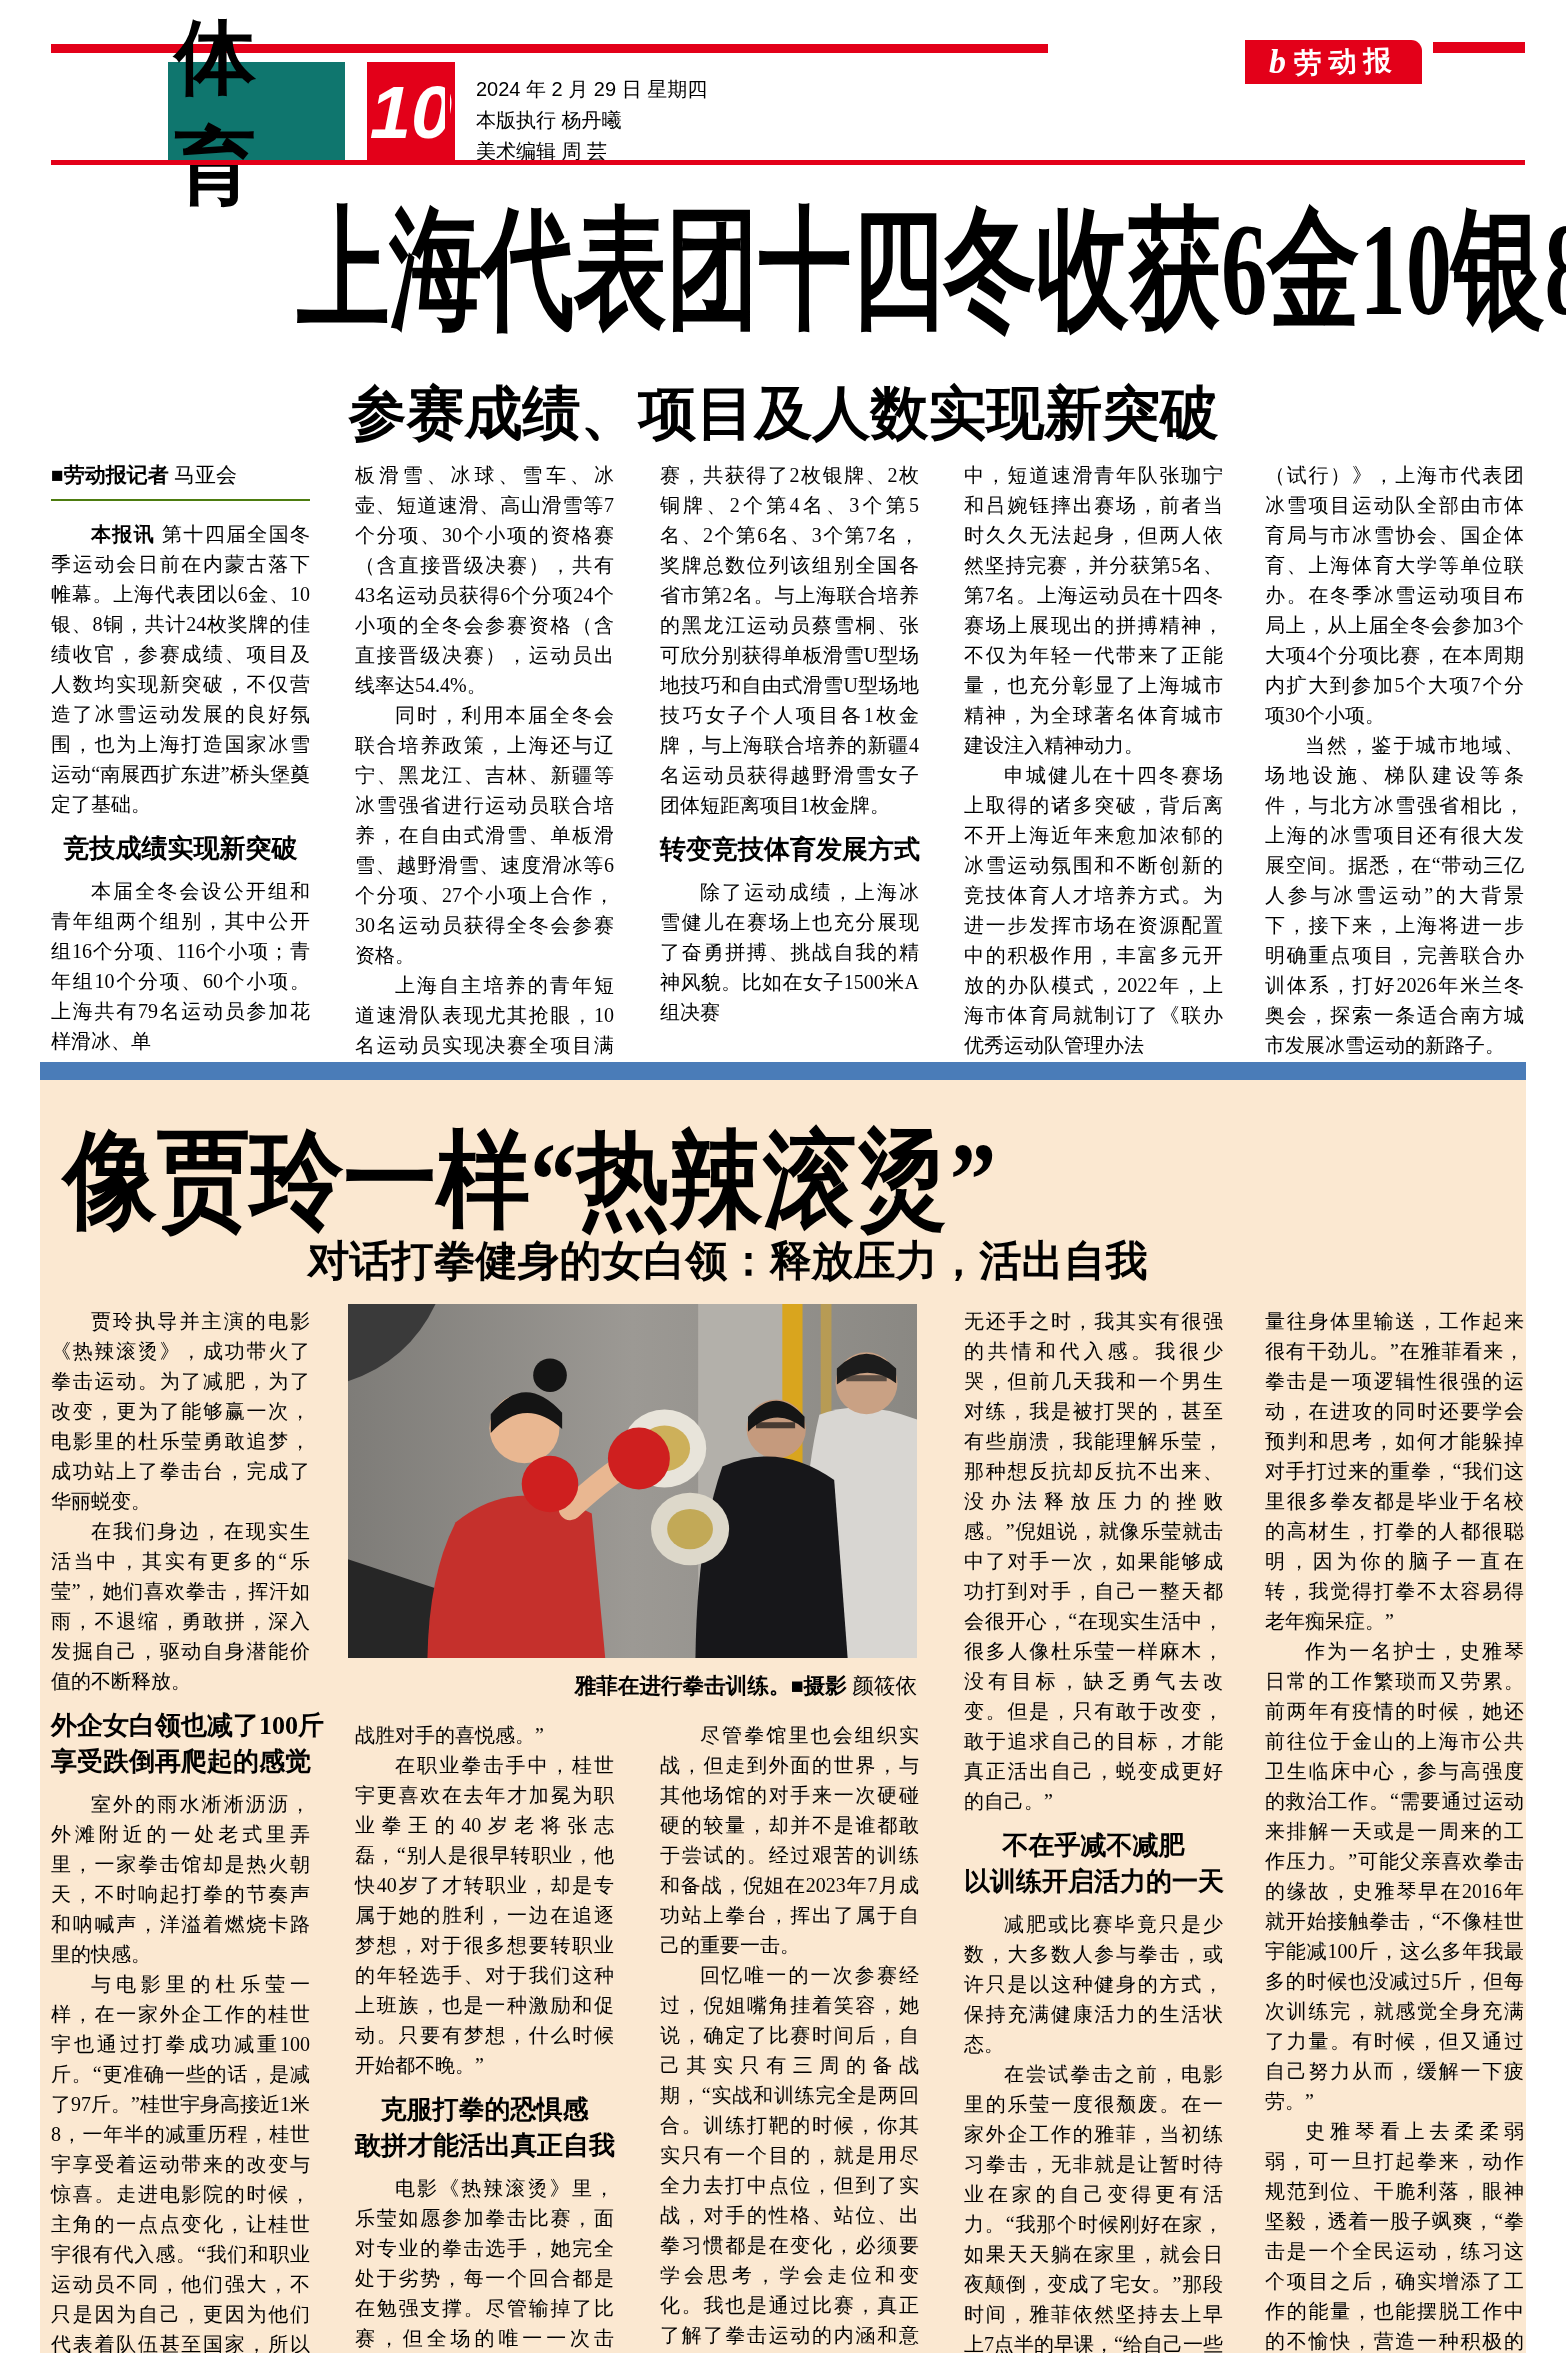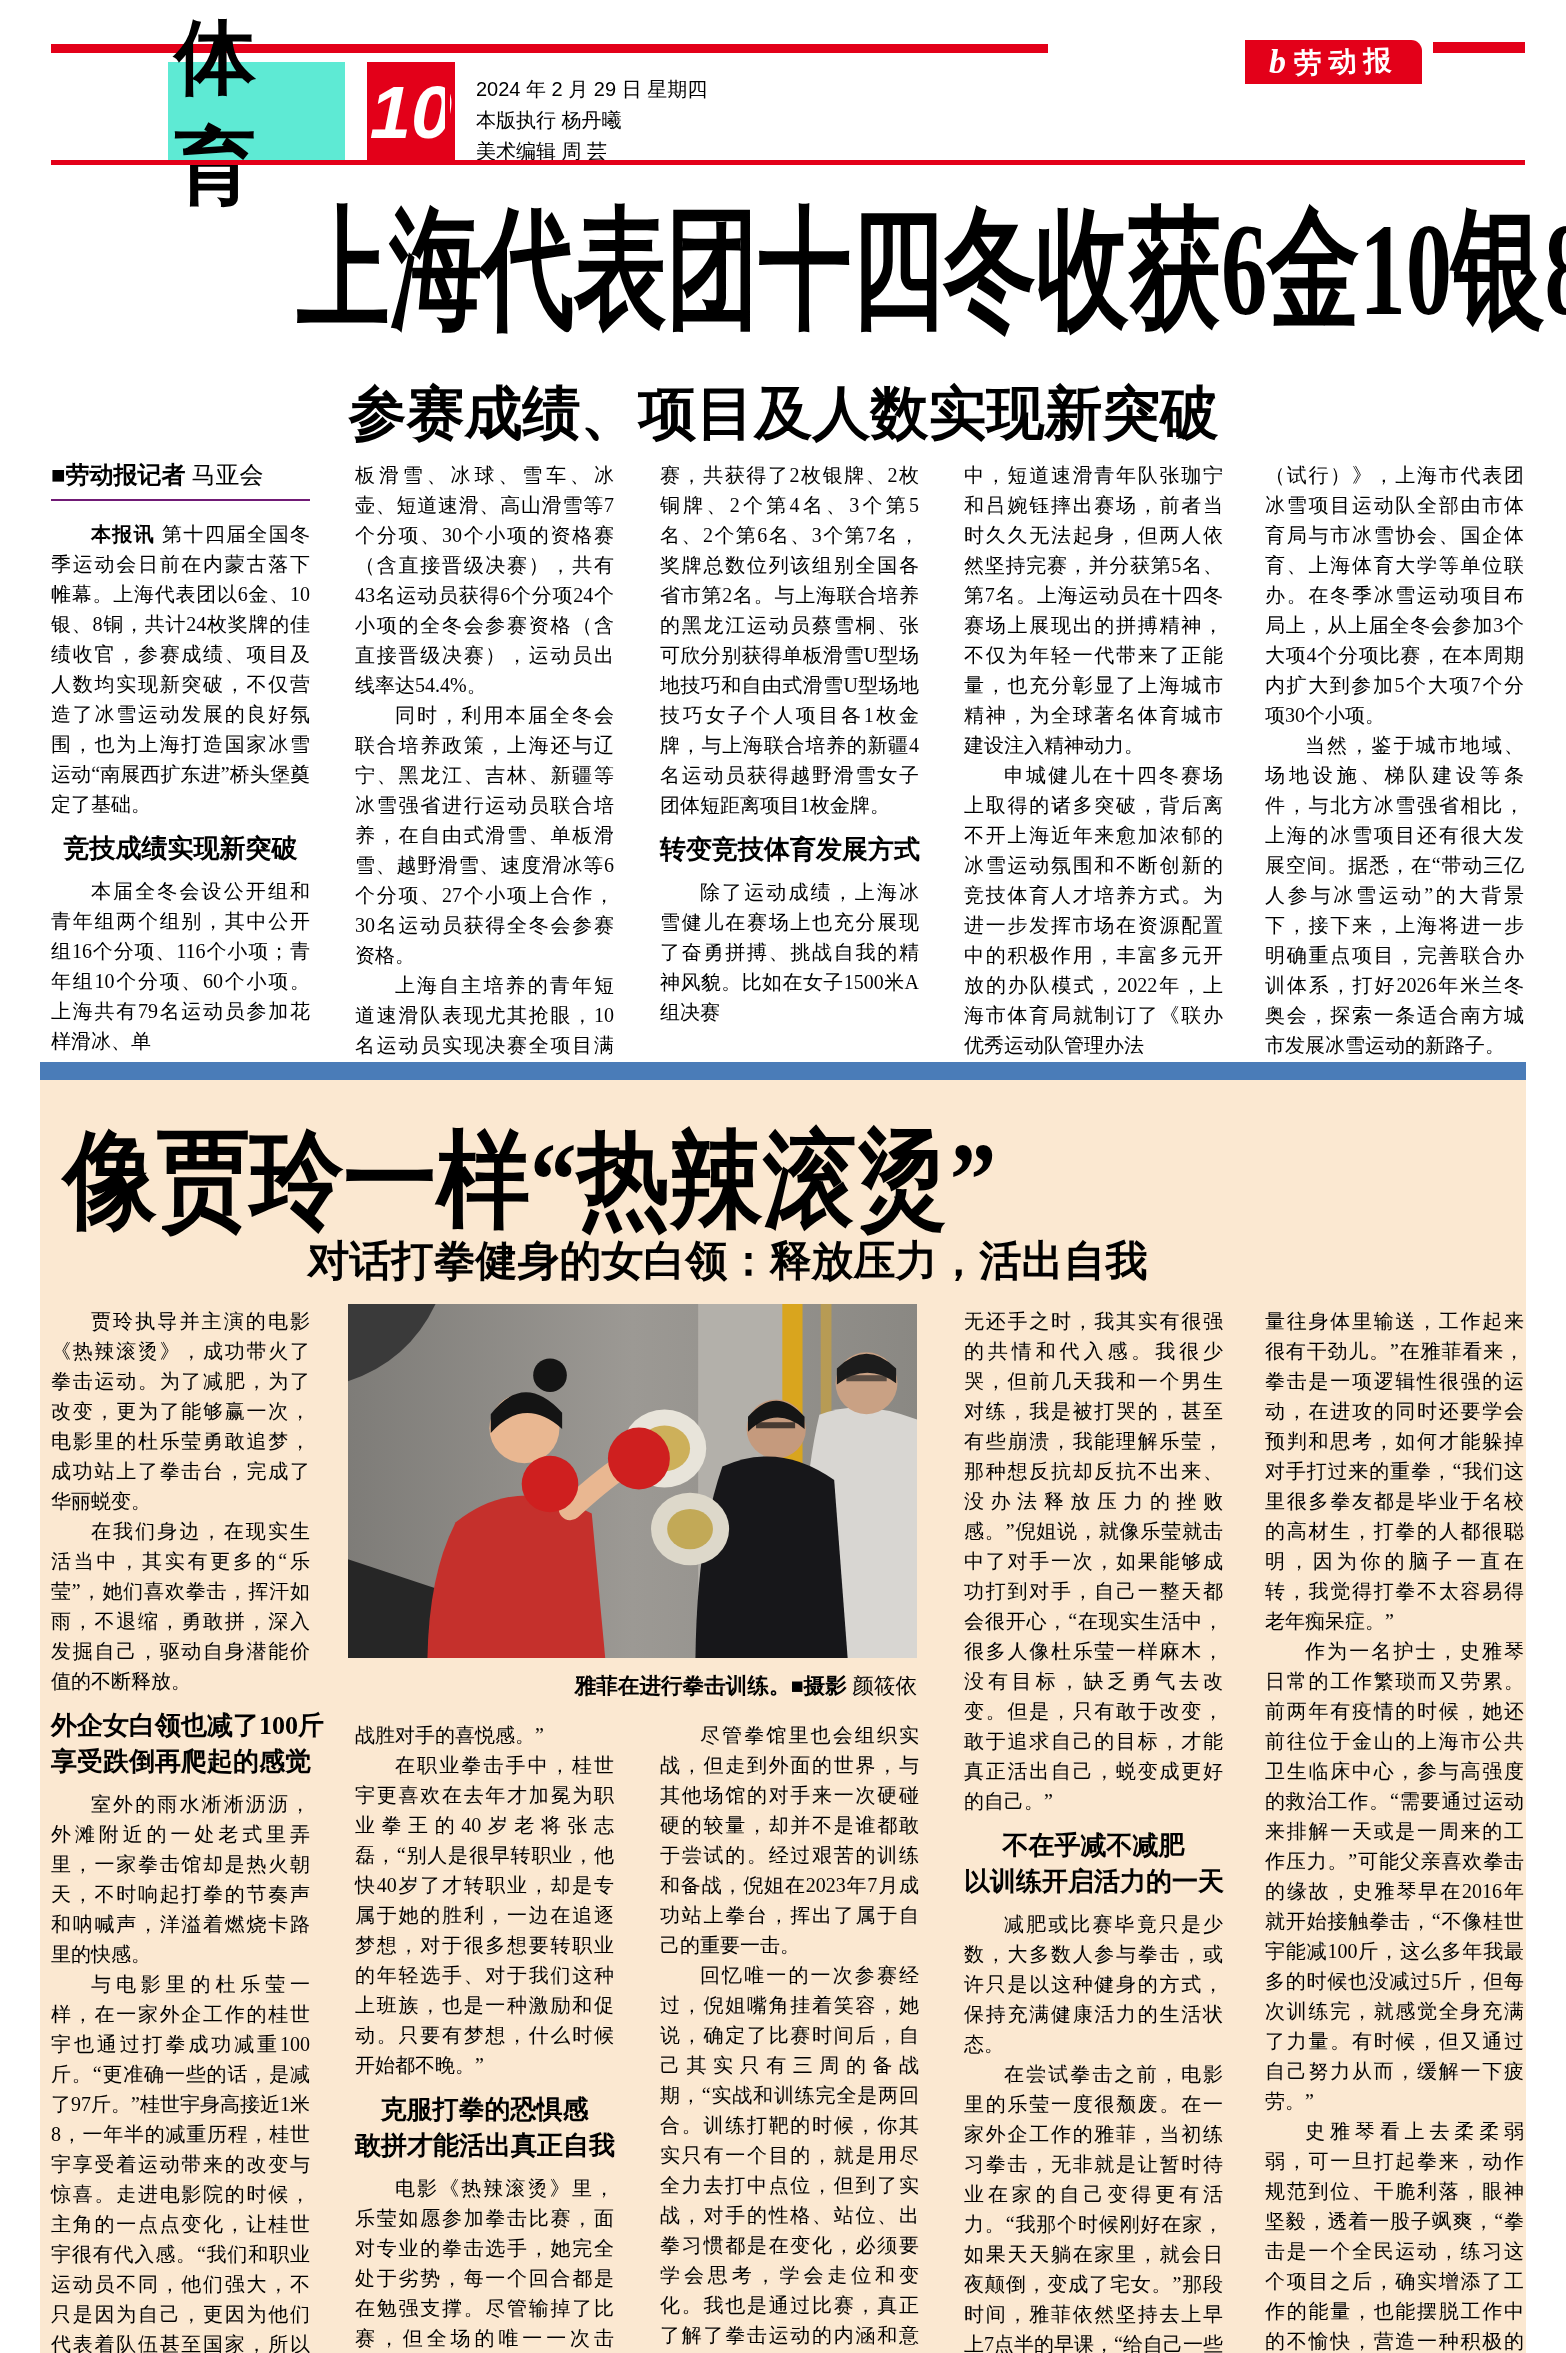--- a/index.html
+++ b/index.html
@@ -6,21 +6,21 @@
   .page{position:relative;width:1567px;height:2354px;background:#ffffff;overflow:hidden;
         font-family:"Liberation Serif","DejaVu Serif",serif;color:#000;}
 
   
   .bar-top{position:absolute;left:51px;top:44px;width:997px;height:9.4px;background:#e30019;}
   .logo-box{position:absolute;left:1245px;top:40px;width:177px;height:44px;background:#e30019;
             border-radius:0 10.8px 0 0;display:flex;align-items:center;justify-content:center;gap:8px;}
   .logo-b{color:#fff;font-weight:700;font-style:italic;font-size:34px;line-height:1;font-family:"Liberation Serif",serif;}
   .logo-text{color:#fff;font-size:28px;font-weight:700;letter-spacing:6.7px;transform:rotate(-2deg);}
   .bar-right{position:absolute;left:1433px;top:42px;width:92px;height:10.8px;background:#e30019;}
-  .section-box{position:absolute;left:168px;top:62px;width:177px;height:101px;background:#5eead4;
+  .section-box{position:absolute;left:168px;top:62px;width:177px;height:101px;background:#0f766e;
                display:flex;align-items:center;justify-content:center;font-size:81px;font-weight:600;
                letter-spacing:9.4px;padding-left:6.7px;box-sizing:border-box;}
   .pagenum-box{position:absolute;left:345px;top:62px;width:88px;height:101px;background:#e30019;color:#fff;
                display:flex;align-items:center;justify-content:center;
                font-family:"Liberation Sans",sans-serif;font-weight:800;font-style:italic;font-size:74px;margin-left:22px;}
   .red-vline{position:absolute;left:445px;top:62px;width:5.4px;height:101px;background:#e30019;}
   .date-block{position:absolute;left:476px;top:74px;font-family:"Liberation Sans",sans-serif;
               font-weight:400;font-size:20px;line-height:31px;}
   .header-rule{position:absolute;left:51px;top:160px;width:1474px;height:5.4px;background:#e30019;}
 
@@ -29,21 +29,21 @@
             font-size:132px;line-height:1.15;white-space:nowrap;}
   .headline .squeeze{display:inline-block;transform:scaleX(.70);transform-origin:50% 50%;}
   .subheadline{position:absolute;left:0;top:375px;width:1567px;text-align:center;font-weight:700;
                font-size:58px;white-space:nowrap;}
 
   .col{position:absolute;width:259px;font-size:20px;line-height:30px;text-align:justify;}
   .para{margin:0;overflow-wrap:anywhere;}
   .para.ind{text-indent:2em;}
   .lead{font-family:"Liberation Sans",sans-serif;font-weight:700;}
   .subhead{font-weight:900;text-align:center;font-size:26px;line-height:36px;margin:12px 0 9.4px 0;white-space:nowrap;}
-  .byline{font-size:24px;padding-bottom:9.4px;border-bottom:2px solid #701a75;margin-bottom:17.5px;white-space:nowrap;}
+  .byline{font-size:21px;padding-bottom:9.4px;border-bottom:2px solid #4d7c0f;margin-bottom:17.5px;white-space:nowrap;}
   .byline-bold{font-family:"Liberation Sans",sans-serif;font-weight:700;}
 
   .tcol{top:460px;}
   .tc1{left:51px;}  .tc2{left:355px;} .tc3{left:660px;} .tc4{left:964px;} .tc5{left:1265px;}
 
   
   .blue-bar{position:absolute;left:40px;top:1062px;width:1486px;height:17.5px;background:#4a7cb8;}
   .cream{position:absolute;left:40px;top:1080px;width:1486px;height:1274px;background:#fbe8d1;}
   .f-headline{position:absolute;left:0;top:1109px;width:1364px;font-weight:700;
               font-size:106px;white-space:nowrap;}

